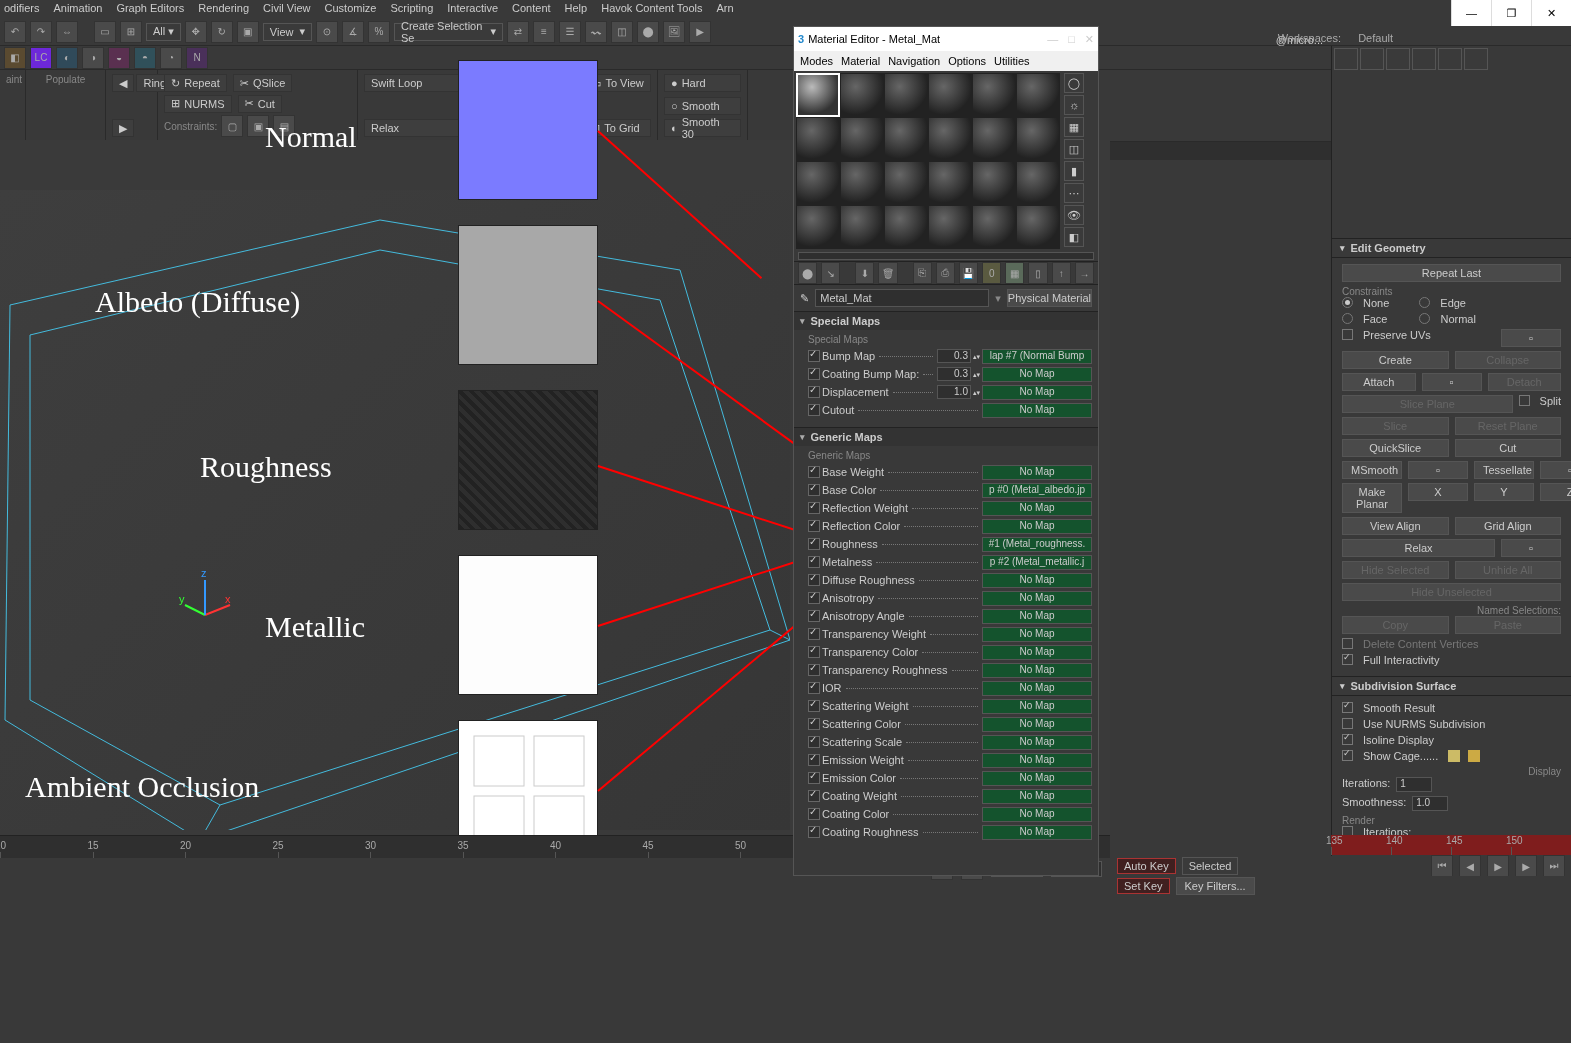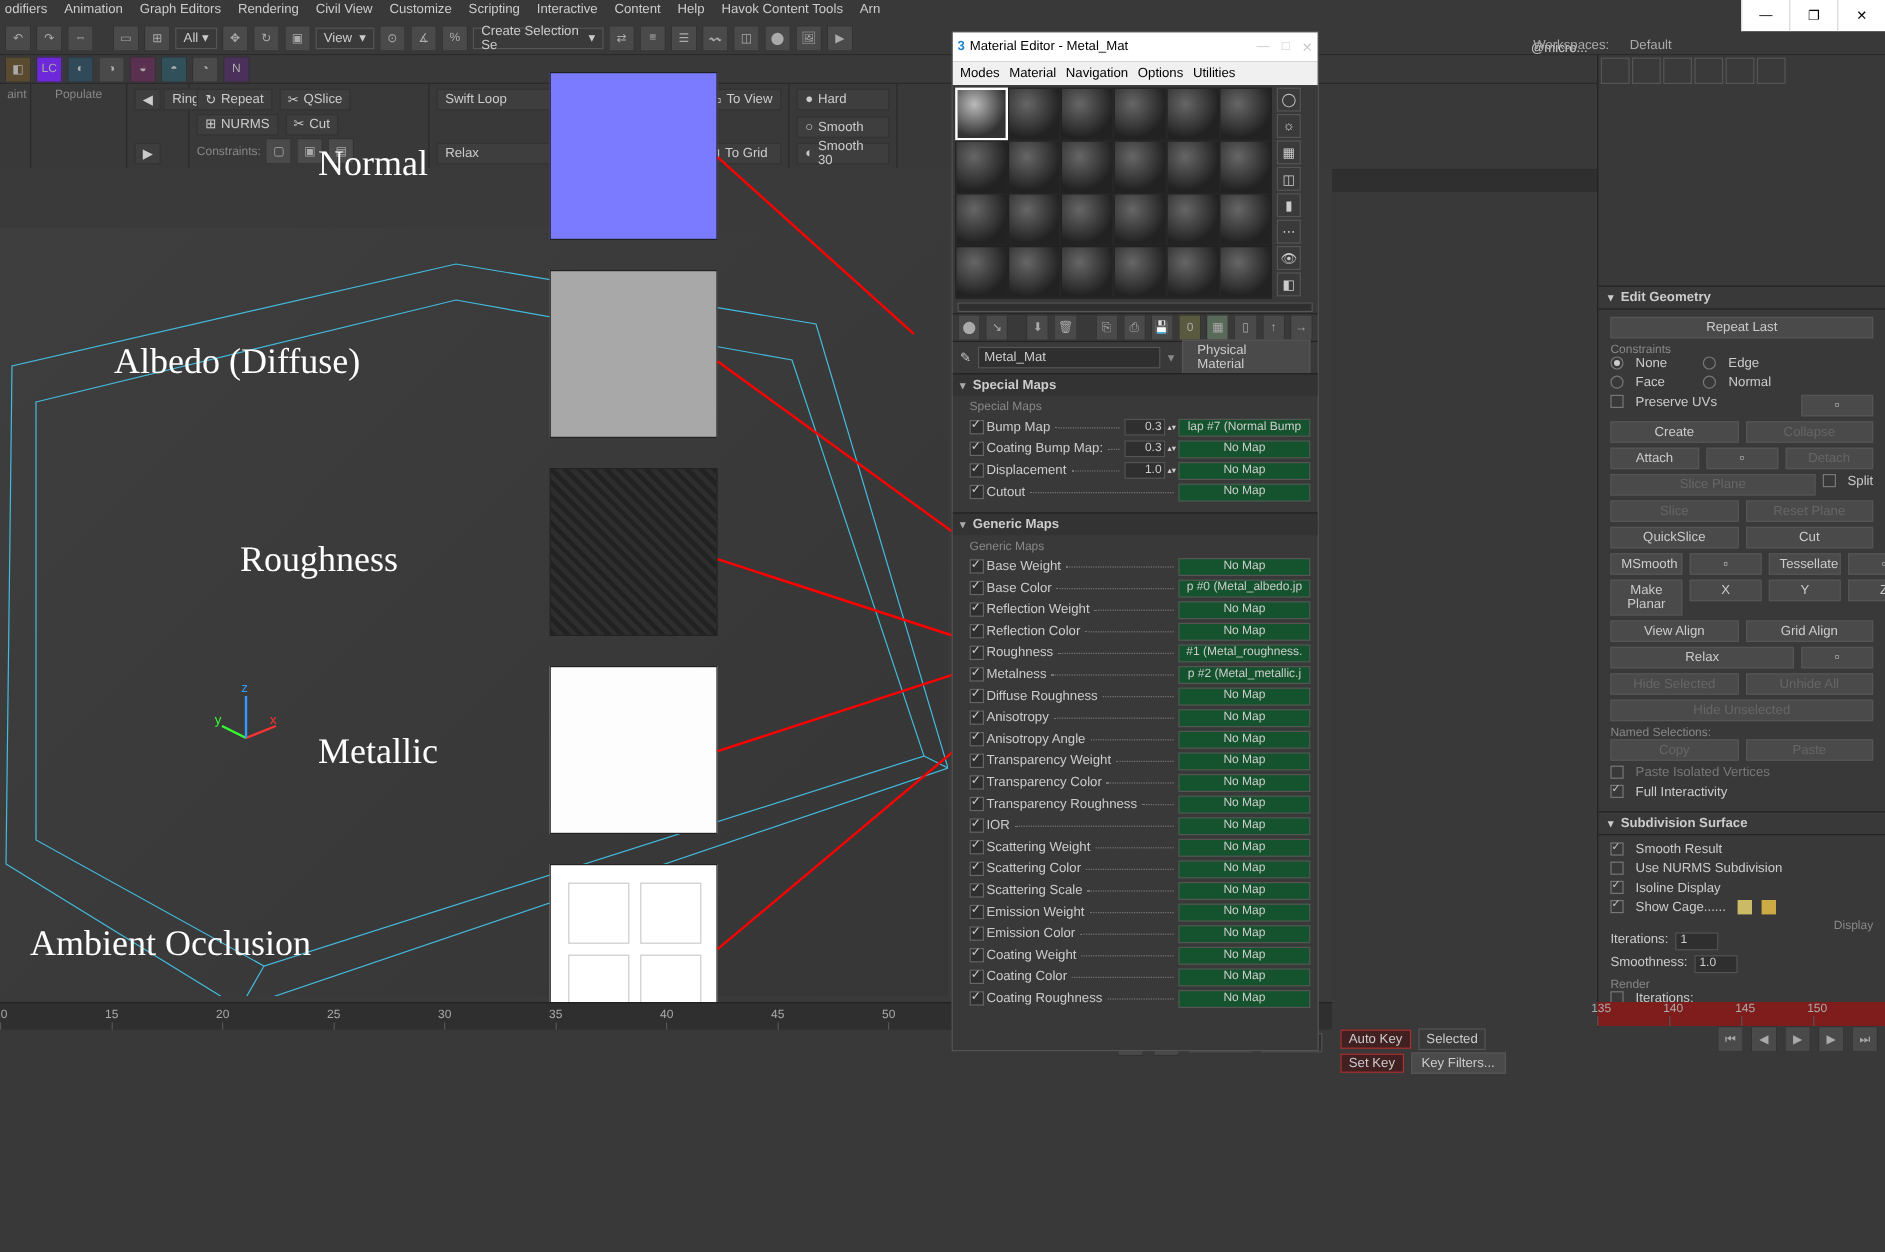--- a/index.html
+++ b/index.html
@@ -39,21 +39,21 @@
   .mmenu{height:20px;background:#f0f0f0;color:#000;display:flex;gap:8px;padding:0 6px;align-items:center;font-size:12px}
   .sampler{display:flex;background:#393939}
   .sampgrid{display:grid;grid-template-columns:repeat(6,44px);grid-template-rows:repeat(4,44px);gap:0;padding:2px}
   .sph{width:44px;height:44px;background:radial-gradient(circle at 35% 30%,#666,#222 70%);border:1px solid #222}
   .sph.sel{border:2px solid #fff;background:radial-gradient(circle at 35% 30%,#bbb,#333 70%)}
   .sampside{width:28px;display:flex;flex-direction:column;gap:2px;padding:2px}
   .sidebtn{width:20px;height:20px;border:1px solid #555;background:#3a3a3a;display:flex;align-items:center;justify-content:center}
   .mattool{height:24px;display:flex;align-items:center;gap:4px;padding:0 4px;border-top:1px solid #222;border-bottom:1px solid #222}
   .matname{height:26px;display:flex;align-items:center;gap:6px;padding:0 6px}
   .matname input{flex:1;background:#2f2f2f;border:1px solid #555;color:#ccc;height:18px;padding:0 4px}
-  .typebtn{background:#4a4a4a;border:1px solid #555;padding:2px 12px}
+  .typebtn{background:#4a4a4a;border:1px solid #555;padding:2px 0}
   .rollhdr{background:#333;padding:3px 6px;display:flex;align-items:center;gap:6px;font-weight:bold;font-size:11px;border-top:1px solid #222}
   .rollhdr::before{content:"▾";font-size:9px;color:#aaa}
   .rollbody{padding:4px 6px 8px 14px}
   .maprow{display:flex;align-items:center;height:18px;gap:2px}
   .maprow .chk{width:12px;height:12px;border:1px solid #666;background:#2f2f2f;position:relative;flex-shrink:0}
   .maprow .chk.on::after{content:"✓";position:absolute;top:-3px;left:0;color:#ccc;font-size:10px}
   .maprow .mlbl{flex:0 0 auto;white-space:nowrap}
   .maprow .dots{flex:1;border-bottom:1px dotted #777;margin:0 2px;height:1px;align-self:center}
   .maprow .spin{width:34px;background:#2f2f2f;border:1px solid #555;height:14px;font-size:10px;padding:0 2px;text-align:right}
   .maprow .mapbtn{width:110px;background:#14532d;border:1px solid #555;height:15px;font-size:10px;text-align:center;overflow:hidden;white-space:nowrap}
@@ -645,28 +645,28 @@
         <span class="cpbtn" style="flex:1">Relax</span>
         <span class="cpbtn" style="width:18px">▫</span>
       </div>
     <div class="cprow">
         <span class="cpbtn dis" style="flex:1">Hide Selected</span>
         <span class="cpbtn dis" style="flex:1">Unhide All</span>
       </div>
     <div class="cprow">
         <span class="cpbtn dis" style="flex:1">Hide Unselected</span>
       </div>
-    <div class="rsmall" style="text-align:left">Named Selections:</div>
+    <div class="rsmall" style="text-align:right">Named Selections:</div>
     <div class="cprow">
         <span class="cpbtn dis" style="flex:1">Copy</span>
         <span class="cpbtn dis" style="flex:1">Paste</span>
       </div>
     <div class="cprow">
         <span class="cpchk"></span>
-        <span class="dis" style="color:#777">Paste Isolated Vertices</span>
+        <span class="dis" style="color:#777">Delete Content Vertices</span>
       </div>
     <div class="cprow">
         <span class="cpchk on"></span>
         <span>Full Interactivity</span>
       </div>
   </div>
   <div class="cphdr">Subdivision Surface</div>
   <div class="cpbody">
     <div class="cprow">
         <span class="cpchk on"></span>

